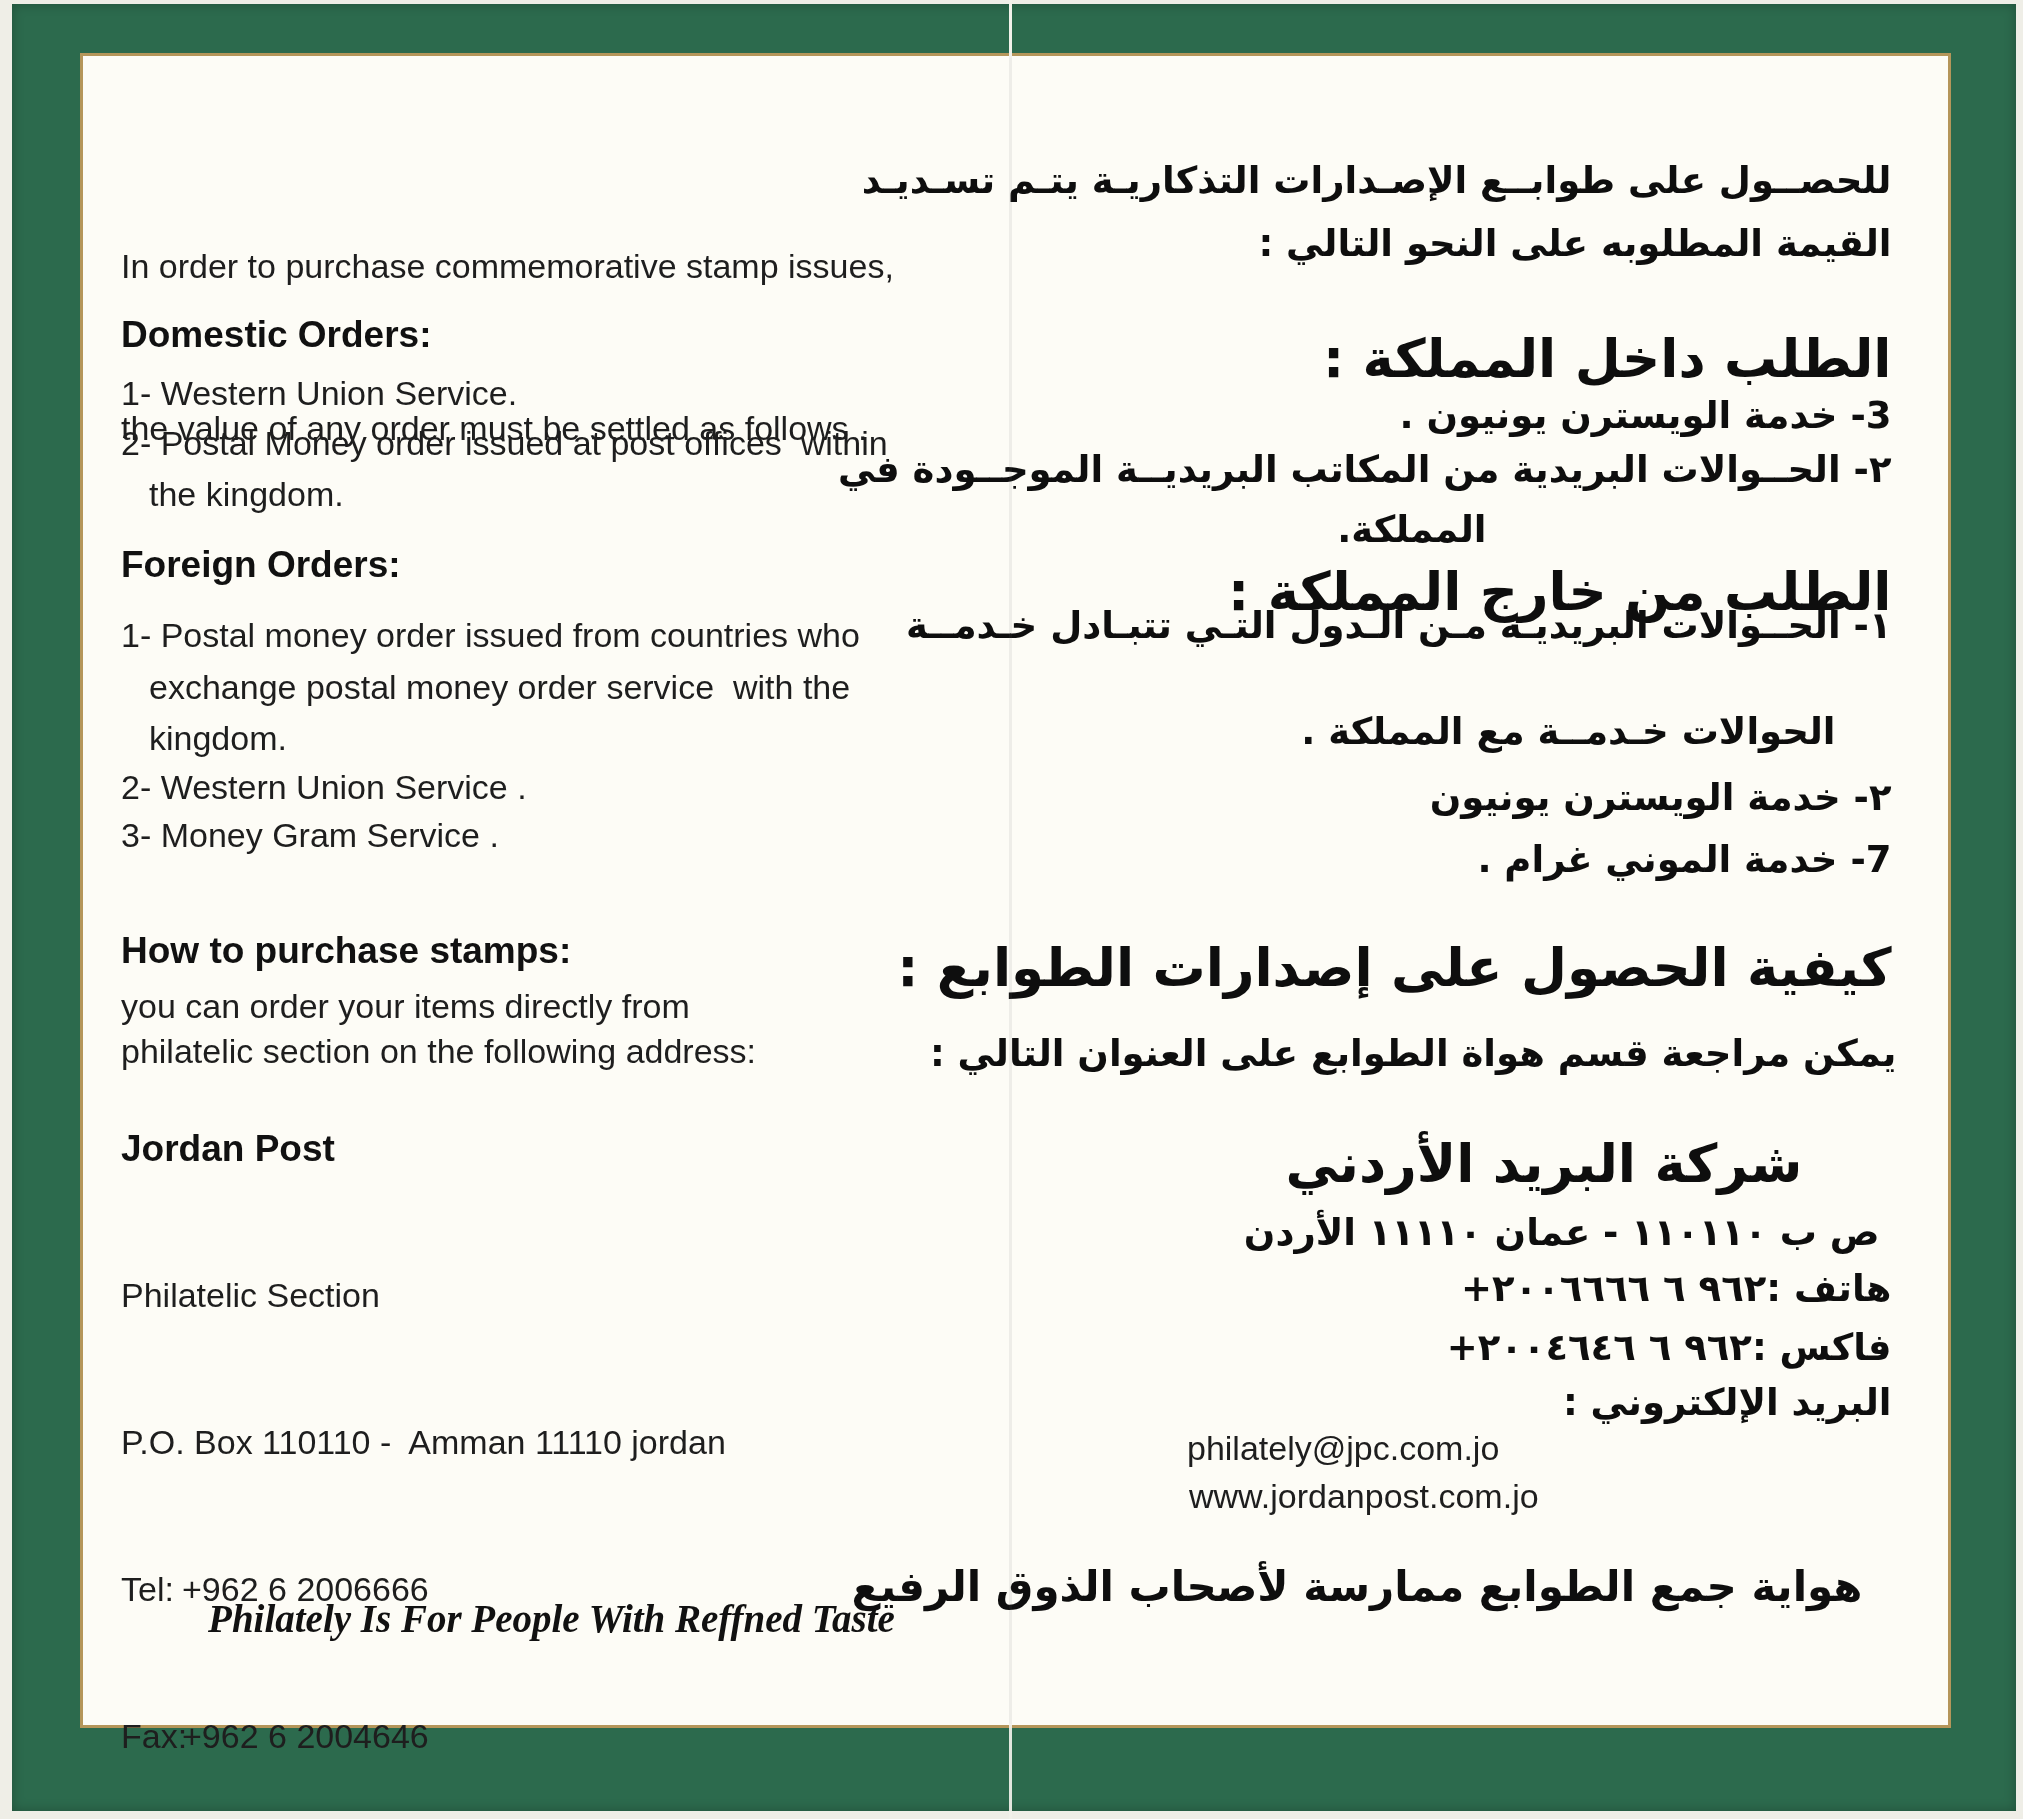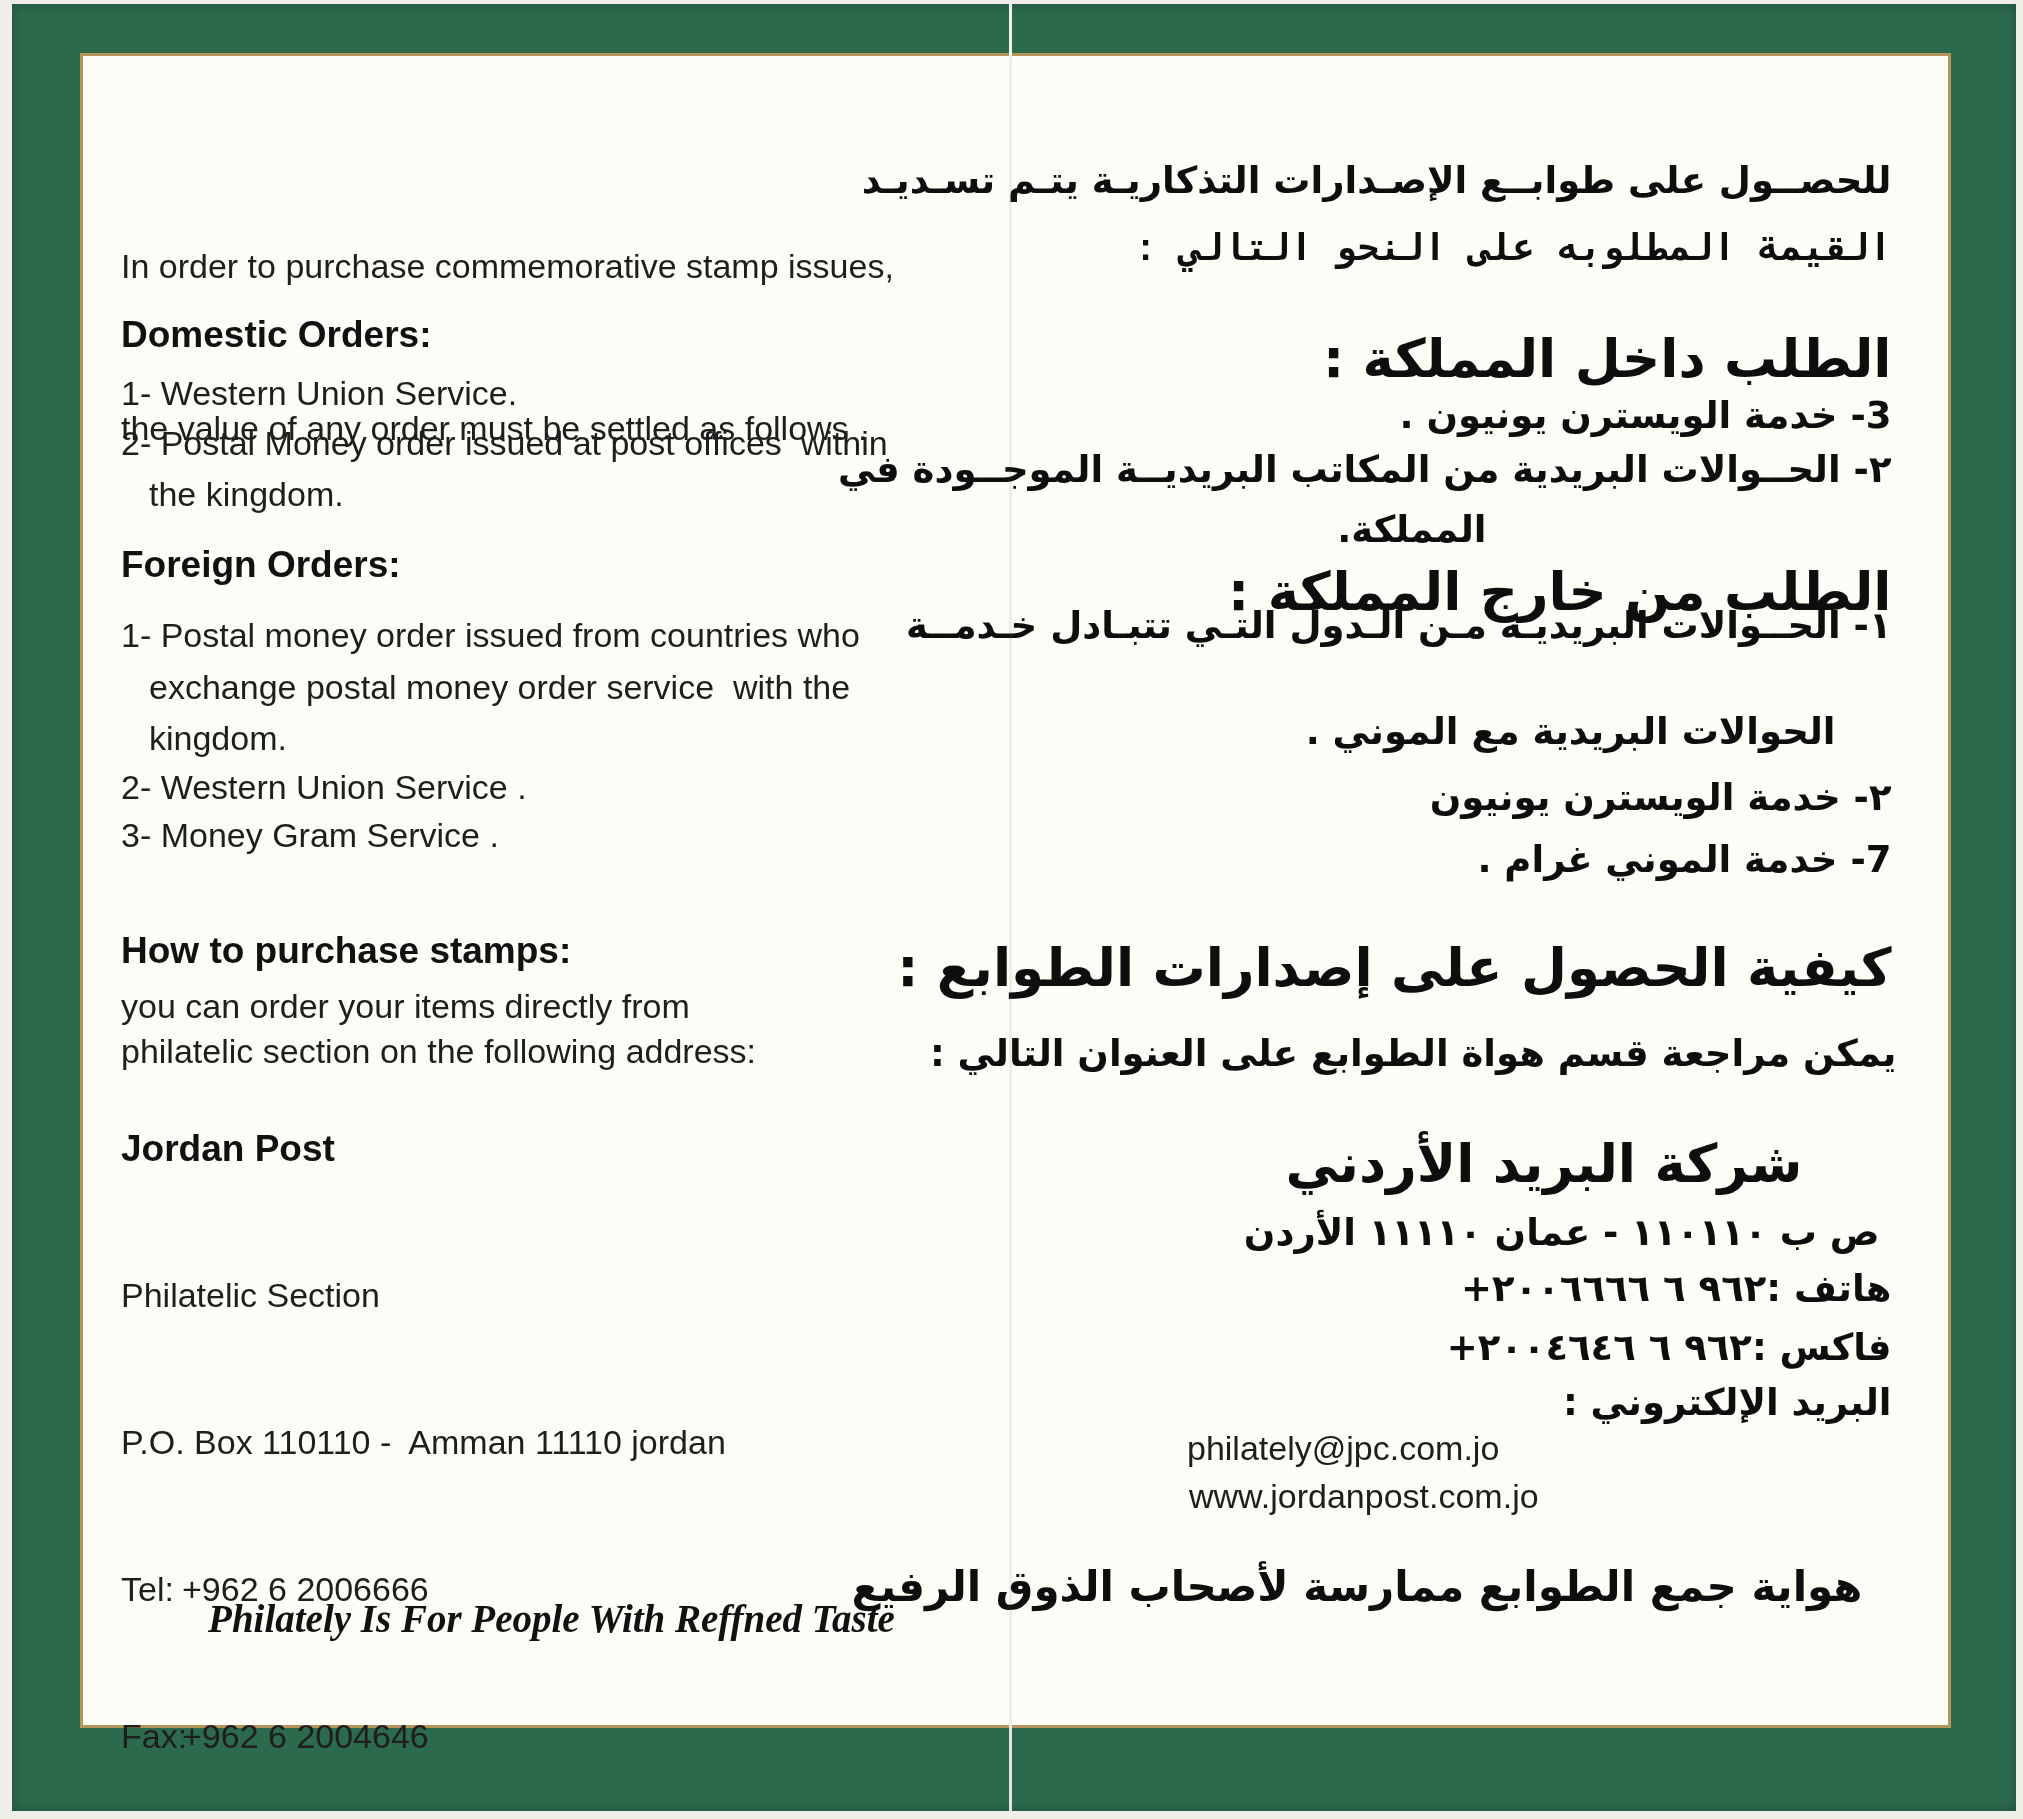--- a/index.html
+++ b/index.html
@@ -78,30 +78,30 @@
         <div>P.O. Box 110110 -  Amman 11110 jordan</div>
         <div><span class="lbl">Tel:</span><span>+962 6 2006666</span></div>
         <div><span class="lbl">Fax:</span><span>+962 6 2004646</span></div>
         
         
       </div>
 
       <div class="blk en-tagline" style="left:17px; top:1540px;font-style:italic;">Philately Is For People With Reffned Taste</div>
 
       <div class="blk ar" style="right:56px; top:95px;">للحصــول على طوابــع الإصـدارات التذكاريـة يتـم تسـديـد</div>
-      <div class="blk ar" style="right:56px; top:164px;font-family:Liberation Mono, monospace;">القيمة المطلوبه على النحو التالي :</div>
+      <div class="blk ar" style="right:56px; top:158px;">القيمة المطلوبه على النحو التالي :</div>
 
       <div class="blk ar ar-h" style="right:56px; top:273px;">الطلب داخل المملكة :</div>
       <div class="blk ar" style="right:56px; top:330px;">3- خدمة الويسترن يونيون .</div>
       <div class="blk ar" style="right:56px; top:384px;">٢- الحــوالات البريدية من المكاتب البريديــة الموجــودة في</div>
       <div class="blk ar" style="right:461px; top:444px;">المملكة.</div>
 
       <div class="blk ar ar-h" style="right:56px; top:506px;">الطلب من خارج المملكة :</div>
       <div class="blk ar" style="right:56px; top:540px;">١- الحــوالات البريديـة مـن الـدول التـي تتبـادل خـدمــة</div>
-      <div class="blk ar" style="right:112px; top:646px;">الحوالات البريدية مع الموني .</div>
+      <div class="blk ar" style="right:112px; top:646px;">الحوالات خـدمــة مع المملكة .</div>
       <div class="blk ar" style="right:56px; top:712px;">٢- خدمة الويسترن يونيون</div>
       <div class="blk ar" style="right:56px; top:774px;">7- خدمة الموني غرام .</div>
 
       <div class="blk ar ar-h" style="right:56px; top:882px;">كيفية الحصول على إصدارات الطوابع :</div>
       <div class="blk ar" style="right:51px; top:968px;">يمكن مراجعة قسم هواة الطوابع على العنوان التالي :</div>
 
       <div class="blk ar ar-h" style="right:145px; top:1078px;">شركة البريد الأردني</div>
       <div class="blk ar" style="right:68px; top:1147px;">ص ب ١١٠١١٠ - عمان ١١١١٠ الأردن</div>
       <div class="blk ar" style="right:56px; top:1203px;"><span>هاتف :</span><span class="ltrnum">+٩٦٢ ٦ ٢٠٠٦٦٦٦</span></div>
       <div class="blk ar" style="right:56px; top:1262px;"><span>فاكس :</span><span class="ltrnum">+٩٦٢ ٦ ٢٠٠٤٦٤٦</span></div>

